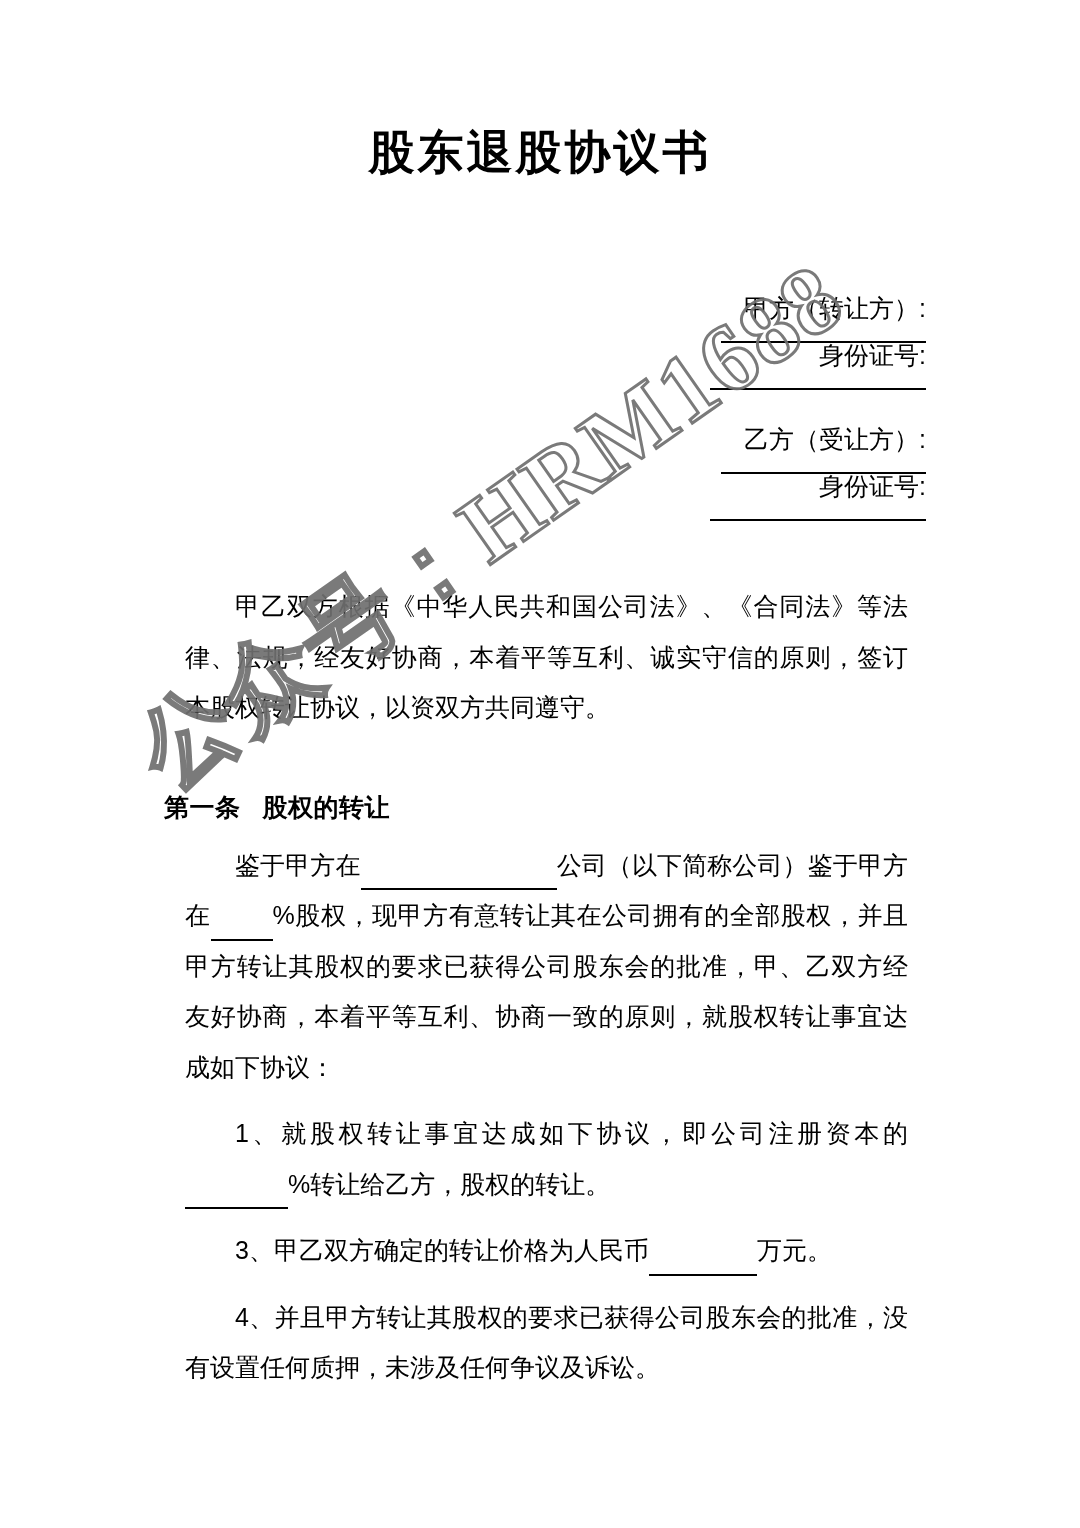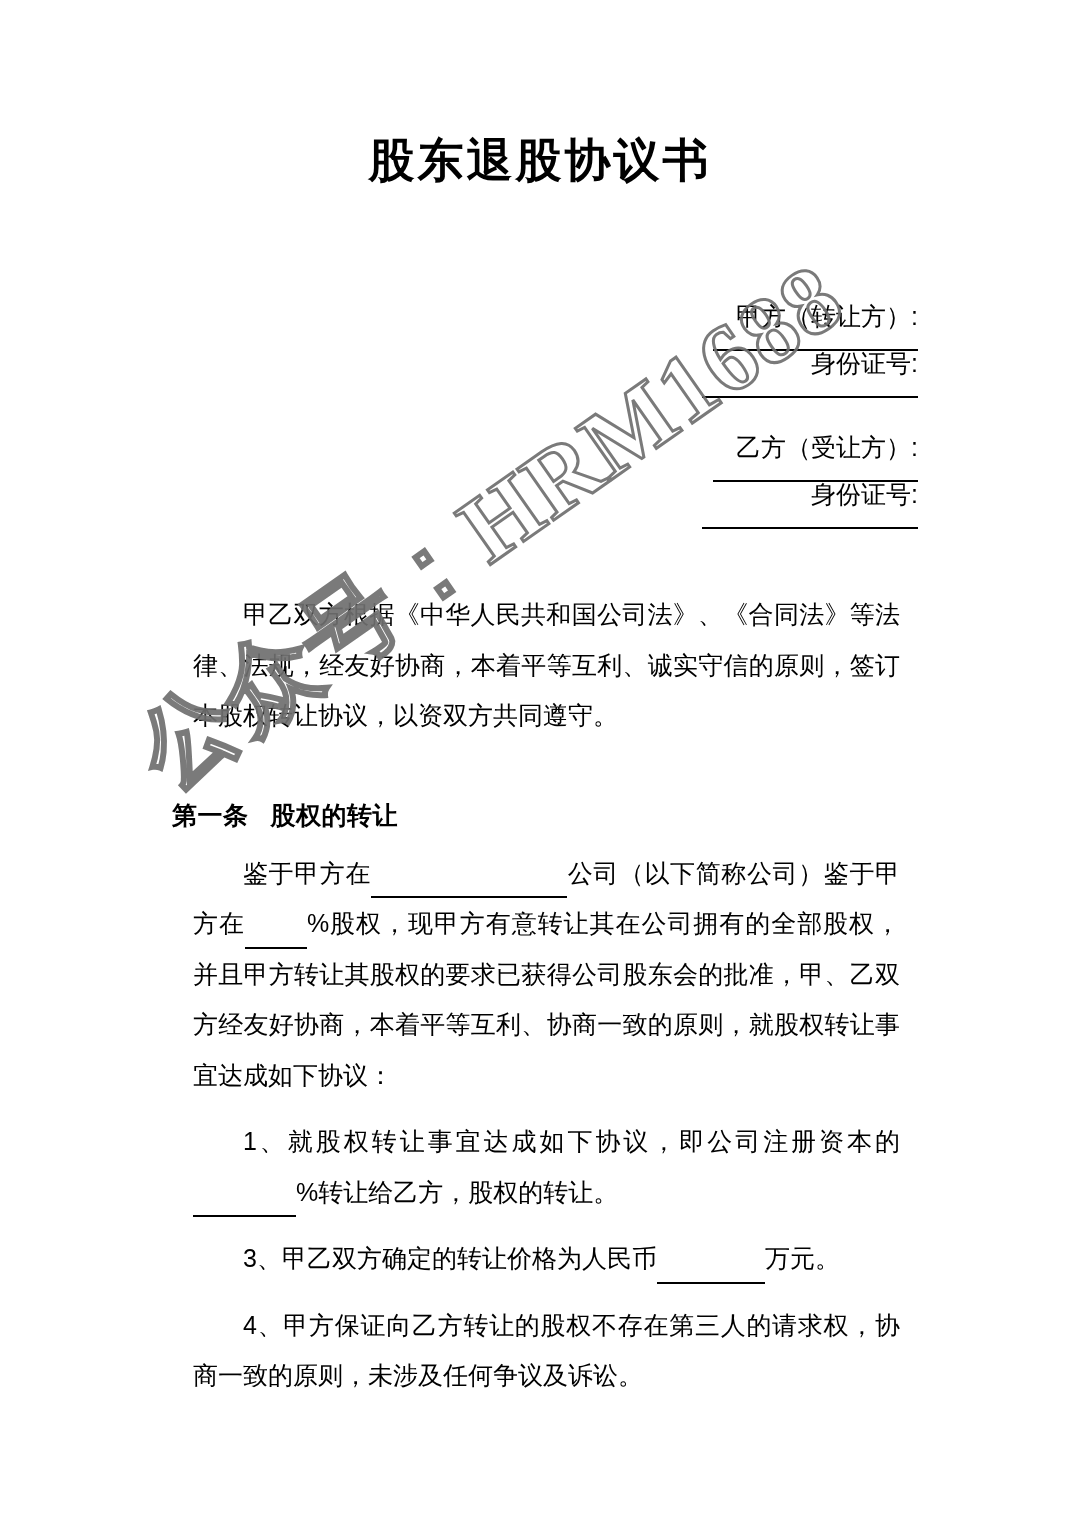--- a/index.html
+++ b/index.html
@@ -43,21 +43,21 @@
     -webkit-text-stroke: 3px #6f6f6f;
     transform: rotate(-35deg);
     transform-origin: left center;
     opacity: 0.92;
   }
 
   
   #content {
     position: relative;
     z-index: 2;
-    padding: 12px;
+    padding: 4px;
   }
 
   .doc-title {
     text-align: center;
     font-family: "Liberation Sans", "DejaVu Sans", sans-serif;
     font-size: 46px;
     font-weight: 700;
     letter-spacing: 3px;
     color: #000;
     margin: 0;
@@ -174,17 +174,17 @@
     <p class="para clause">
       <span>1、</span><span>就股权转让事宜达成如下协议，即公司注册资本的</span><span class="u-blank u-pct-mid"></span><span>%转让给乙方，股权的转让。</span>
     </p>
 
 
     <p class="para clause">
       <span>3、</span><span>甲乙双方确定的转让价格为人民币</span><span class="u-blank u-amount"></span><span>万元。</span>
     </p>
 
     <p class="para clause">
-      <span>4、</span><span>甲方保证向乙方转让的股权不存在第三人的请求权，协商一致的原则，未涉及任何争议及诉讼。</span>
+      <span>4、</span><span>并且甲方转让其股权的要求已获得公司股东会的批准，没有设置任何质押，未涉及任何争议及诉讼。</span>
     </p>
 
   </div>
 </div>
 
 </body></html>

